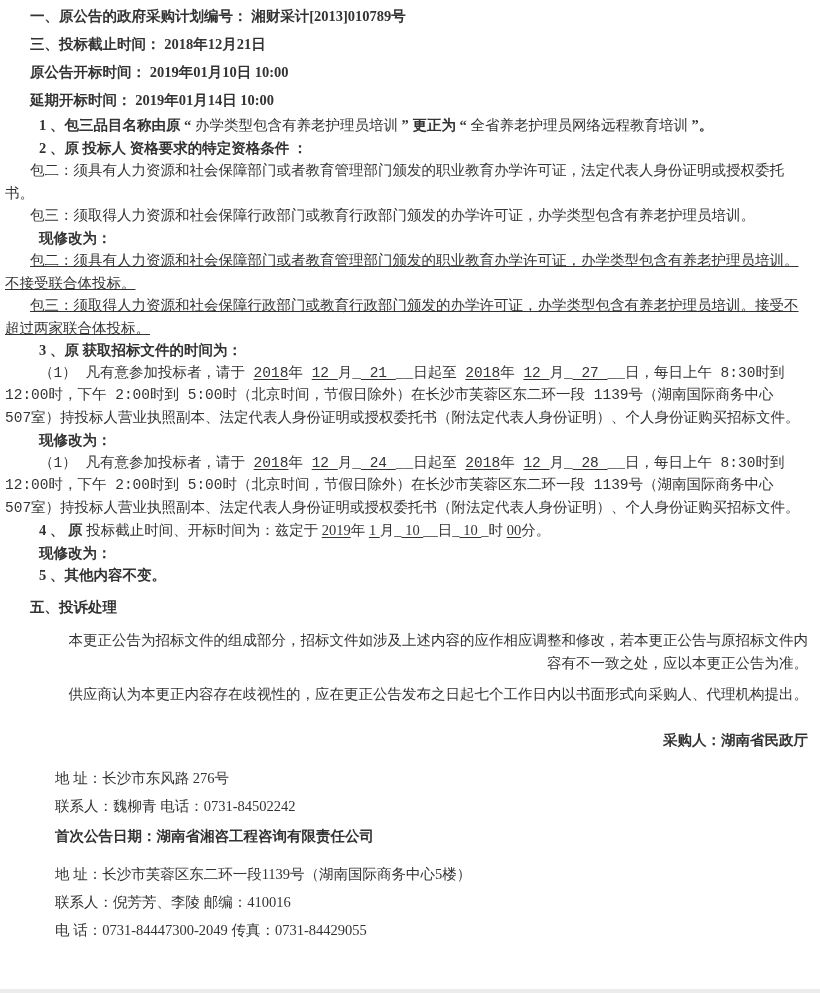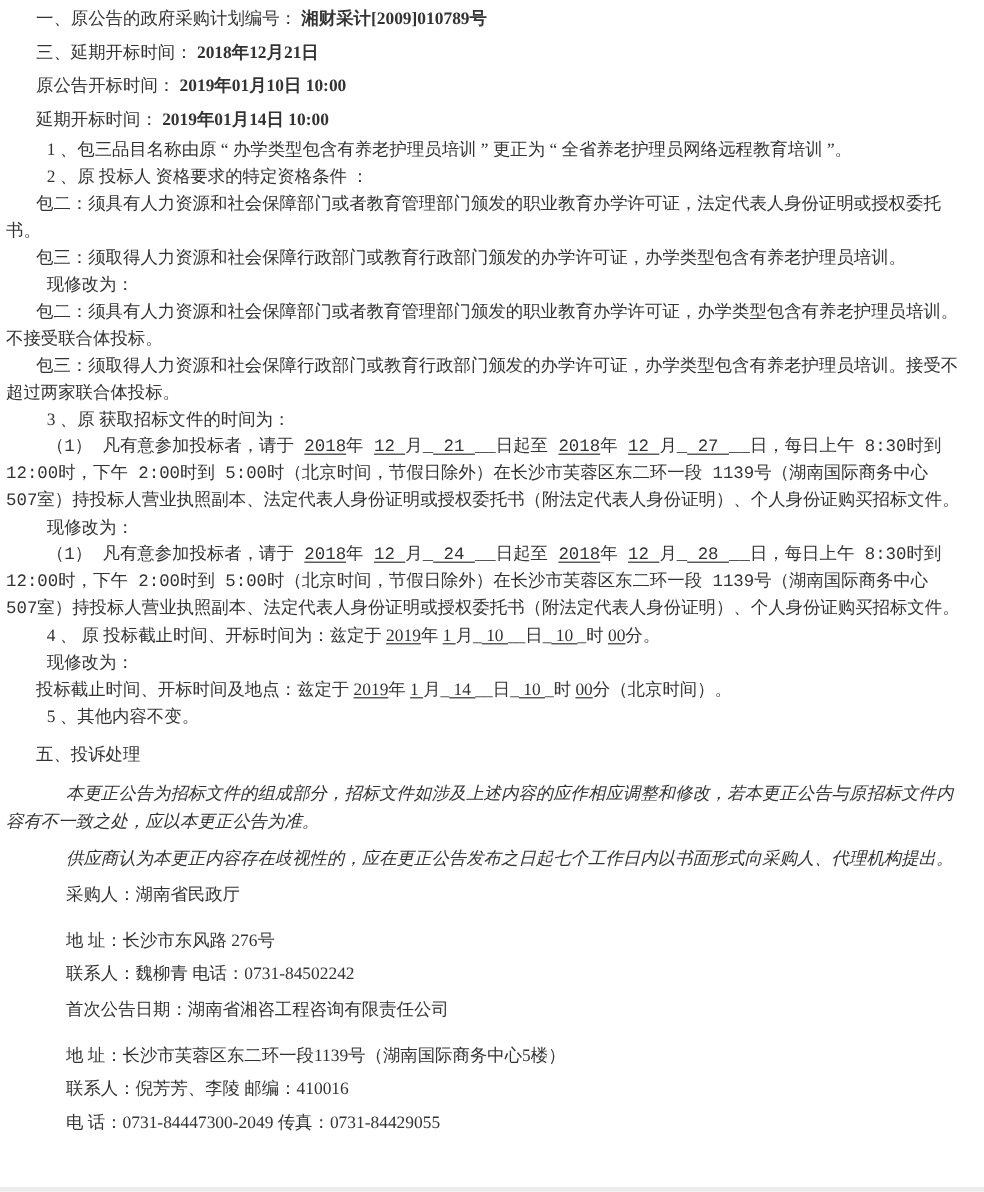--- a/index.html
+++ b/index.html
@@ -4,60 +4,59 @@
 <style>
   html,body{margin:0;padding:0;}
   body{
     width:820px;height:993px;overflow:hidden;background:#ffffff;
     font-family:"Liberation Serif","DejaVu Serif",serif;
     font-size:14.5px;color:#333333;
     -webkit-font-smoothing:antialiased;
   }
   .doc{padding:2px 12px 0 5px;}
   .p{margin:0;}
-  .b{font-weight:normal;}
+  .b{font-weight:bold;}
   .u{text-decoration:underline;text-underline-offset:2px;}
 
   
   .section-heading{font-weight:bold;line-height:28px;text-indent:25px;}
   .item{line-height:22.5px;text-indent:34px;}
   .body{line-height:22.5px;text-indent:25px;}
-  .body-hang{line-height:22.5px;text-indent:25px;}
+  .body-hang{line-height:22.5px;text-indent:25px;text-decoration:underline;}
   .body-hang2{line-height:22.5px;text-indent:34px;font-family:Liberation Mono, monospace;}
   .modify-label{font-weight:bold;line-height:22.5px;text-indent:34px;}
-  .notice-para{font-style:italic;line-height:23px;text-indent:50px;margin-top:8px;}
+  .notice-para{line-height:23px;text-indent:50px;margin-top:8px;text-align:right;}
   .contact-bold{font-weight:bold;line-height:28px;text-indent:50px;margin-top:2px;}
   .contact{line-height:28px;text-indent:50px;font-family:Liberation Serif, serif;}
-  .mt4{margin-top:4px;}
+  .mt4{margin-top:20px;text-align:right;}
   .mt6{margin-top:6px;}
   .mt10{margin-top:10px;}
   .bottom-strip{position:absolute;left:0;bottom:0;width:820px;height:4px;background:#ececec;}
 </style>
 </head>
 <body>
 
 <div class="doc">
-    <div class="p section-heading"><span class="b">一、原公告的政府采购计划编号：</span><span> 湘财采计[2009]010789号</span></div>
-    <div class="p section-heading"><span class="b">三、延期开标时间：</span><span> 2018年12月21日</span></div>
+    <div class="p section-heading"><span class="b">一、原公告的政府采购计划编号：</span><span> 湘财采计[2013]010789号</span></div>
+    <div class="p section-heading"><span class="b">三、投标截止时间：</span><span> 2018年12月21日</span></div>
     <div class="p section-heading"><span class="b">原公告开标时间：</span><span>  2019年01月10日  10:00</span></div>
     <div class="p section-heading"><span class="b">延期开标时间：</span><span> 2019年01月14日  10:00</span></div>
     <div class="p item"><span class="b">1 、包三品目名称由原 “ </span><span>办学类型包含有养老护理员培训 </span><span class="b">” 更正为 “ </span><span>全省养老护理员网络远程教育培训 </span><span class="b">”。</span></div>
     <div class="p item"><span class="b">2 、原  投标人  资格要求的特定资格条件 ：</span></div>
     <div class="p body"><span>包二：须具有人力资源和社会保障部门或者教育管理部门颁发的职业教育办学许可证，法定代表人身份证明或授权委托书。</span></div>
     <div class="p body"><span>包三：须取得人力资源和社会保障行政部门或教育行政部门颁发的办学许可证，办学类型包含有养老护理员培训。</span></div>
     <div class="p modify-label"><span class="b">现修改为：</span></div>
     <div class="p body-hang"><span>包二：须具有人力资源和社会保障部门或者教育管理部门颁发的职业教育办学许可证，办学类型包含有养老护理员培训。不接受联合体投标。</span></div>
     <div class="p body-hang"><span>包三：须取得人力资源和社会保障行政部门或教育行政部门颁发的办学许可证，办学类型包含有养老护理员培训。接受不超过两家联合体投标。</span></div>
     <div class="p item"><span class="b">3 、原  获取招标文件的时间为：</span></div>
     <div class="p body-hang2"><span>（1） 凡有意参加投标者，请于 </span><span class="u">2018</span><span>年 </span><span class="u"> 12 </span><span>月_</span><span class="u"> 21 </span><span>__日起至 </span><span class="u">2018</span><span>年 </span><span class="u"> 12 </span><span>月_</span><span class="u"> 27 </span><span>__日，每日上午 8:30时到 12:00时，下午 2:00时到 5:00时（北京时间，节假日除外）在长沙市芙蓉区东二环一段 1139号（湖南国际商务中心 507室）持投标人营业执照副本、法定代表人身份证明或授权委托书（附法定代表人身份证明）、个人身份证购买招标文件。</span></div>
     <div class="p modify-label"><span class="b">现修改为：</span></div>
     <div class="p body-hang2"><span>（1） 凡有意参加投标者，请于 </span><span class="u">2018</span><span>年 </span><span class="u"> 12 </span><span>月_</span><span class="u"> 24 </span><span>__日起至 </span><span class="u">2018</span><span>年 </span><span class="u"> 12 </span><span>月_</span><span class="u"> 28 </span><span>__日，每日上午 8:30时到 12:00时，下午 2:00时到 5:00时（北京时间，节假日除外）在长沙市芙蓉区东二环一段 1139号（湖南国际商务中心 507室）持投标人营业执照副本、法定代表人身份证明或授权委托书（附法定代表人身份证明）、个人身份证购买招标文件。</span></div>
     <div class="p item"><span class="b">4 、 原  </span><span>投标截止时间、开标时间为：兹定于 </span><span class="u">2019</span><span>年 </span><span class="u"> 1 </span><span>月_</span><span class="u"> 10 </span><span>__日_</span><span class="u"> 10 </span><span>_时 </span><span class="u">00</span><span>分。</span></div>
     <div class="p modify-label"><span class="b">现修改为：</span></div>
-    <div class="p body-hang"><span>投标截止时间、开标时间及地点：兹定于 </span><span class="u">2019</span><span>年 </span><span class="u"> 1 </span><span>月_</span><span class="u"> 14 </span><span>__日_</span><span class="u"> 10 </span><span>_时 </span><span class="u">00</span><span>分（北京时间）。</span></div>
     <div class="p item"><span class="b">5 、其他内容不变。</span></div>
     <div class="p section-heading mt6"><span class="b">五、投诉处理</span></div>
     <div class="p notice-para"><span>本更正公告为招标文件的组成部分，招标文件如涉及上述内容的应作相应调整和修改，若本更正公告与原招标文件内容有不一致之处，应以本更正公告为准。</span></div>
     <div class="p notice-para"><span>供应商认为本更正内容存在歧视性的，应在更正公告发布之日起七个工作日内以书面形式向采购人、代理机构提出。</span></div>
     <div class="p contact-bold mt4"><span class="b">采购人：湖南省民政厅</span></div>
     <div class="p contact mt10"><span>地 址：长沙市东风路 276号</span></div>
     <div class="p contact"><span>联系人：魏柳青  电话：0731-84502242</span></div>
     <div class="p contact-bold"><span class="b">首次公告日期：湖南省湘咨工程咨询有限责任公司</span></div>
     <div class="p contact mt10"><span>地 址：长沙市芙蓉区东二环一段1139号（湖南国际商务中心5楼）</span></div>
     <div class="p contact"><span>联系人：倪芳芳、李陵  邮编：410016</span></div>

